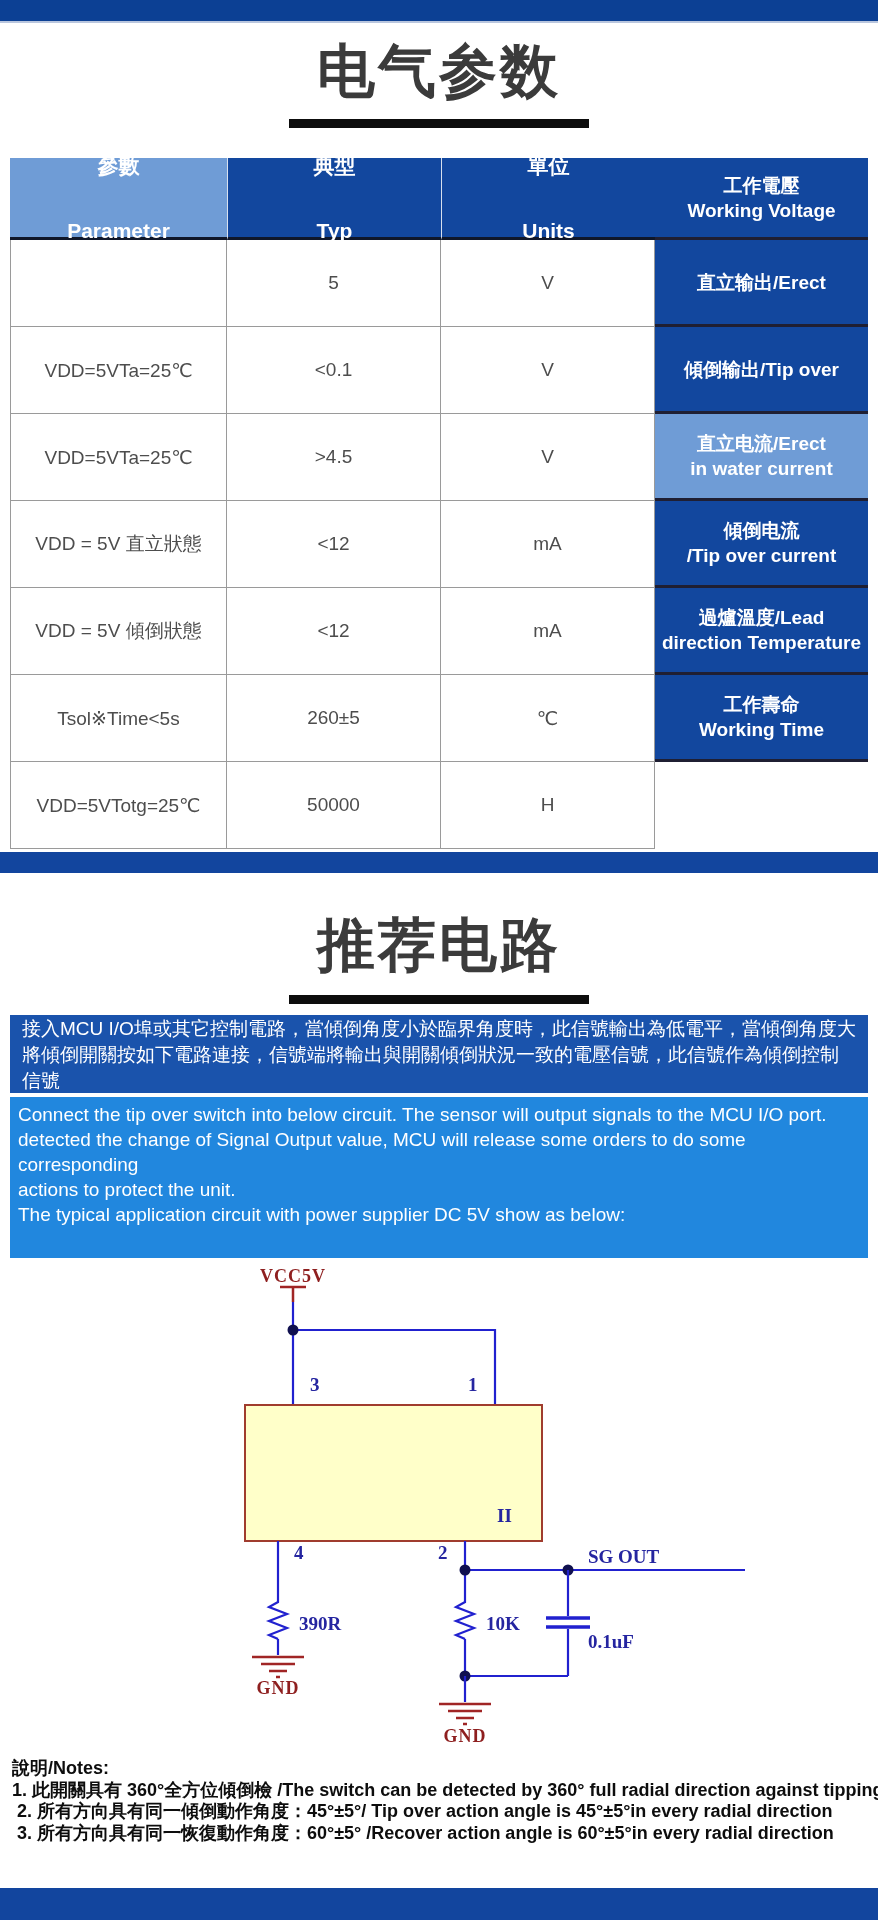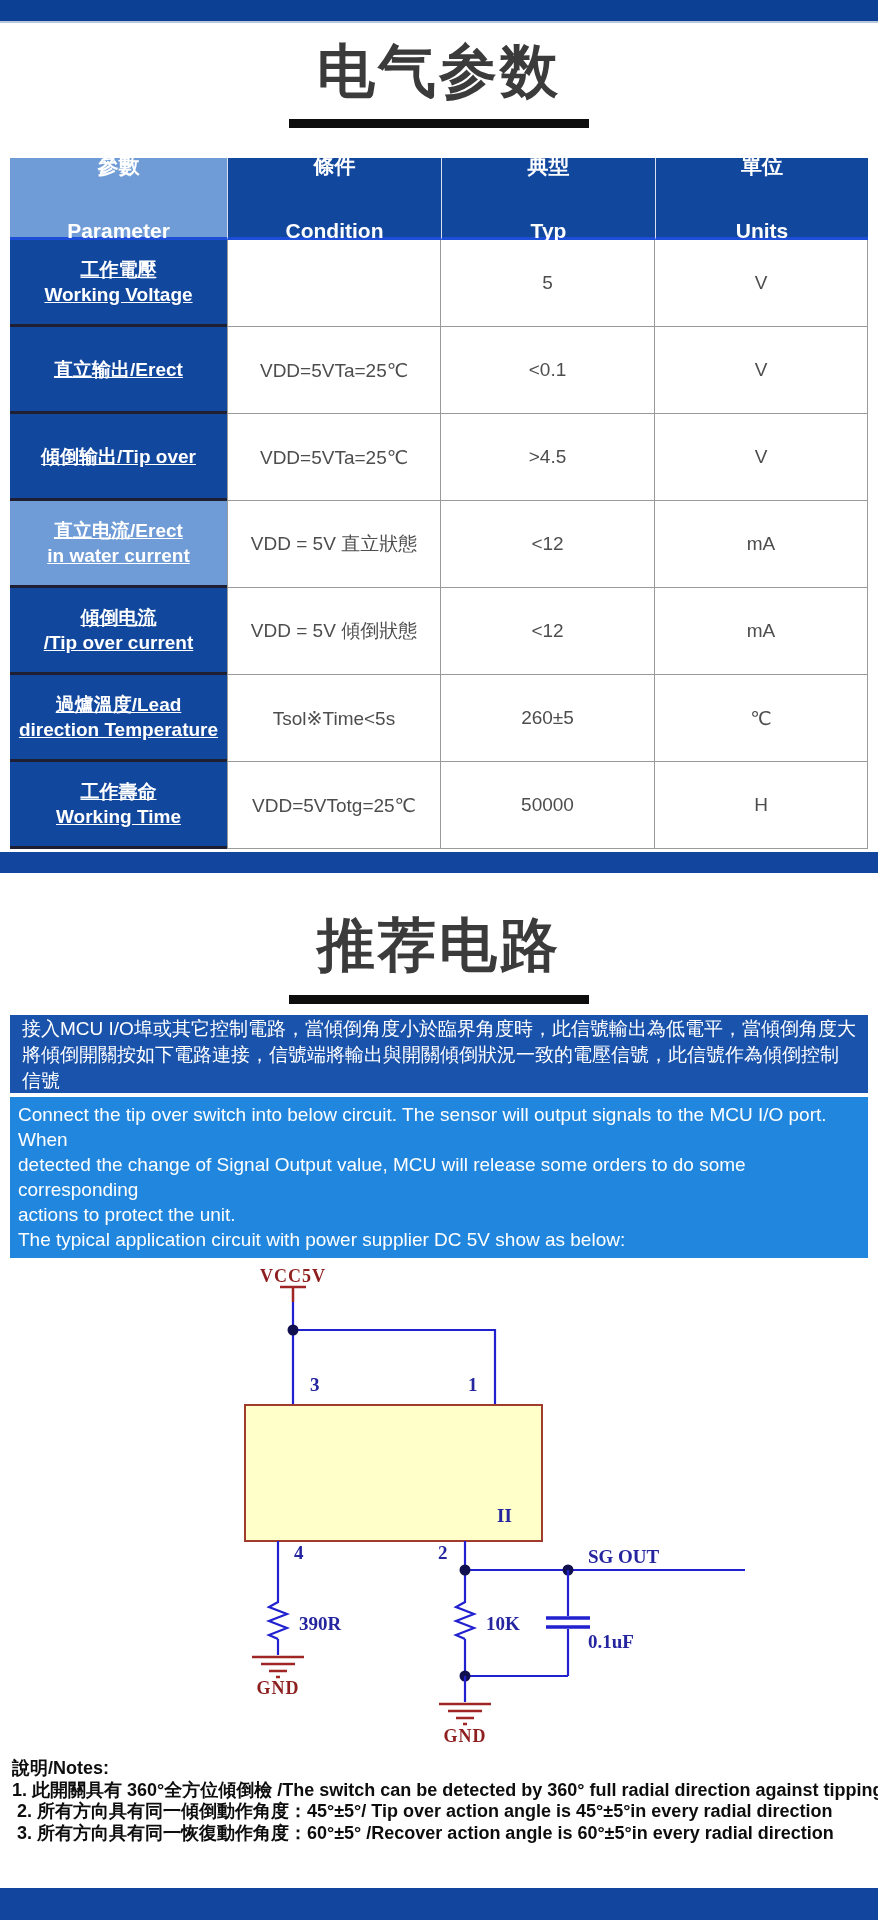--- a/index.html
+++ b/index.html
@@ -22,23 +22,23 @@
   .ul-1{top:119px;}
   .ul-2{top:995px;}
 
   
   .spec-table{
     position:absolute;left:10px;top:158px;width:858px;height:691px;
     display:grid;grid-template-columns:217px 214px 214px 213px;
     grid-template-rows:82px repeat(7,87px);
   }
   .cell{display:flex;flex-direction:column;justify-content:center;align-items:center;text-align:center;}
-  .hcell{background:#12479e;color:#ffffff;font-weight:700;font-size:21px;line-height:27px;border-left:1px solid #d8e0ee;border-bottom:3px solid #1d4ed8;gap:38px;}
+  .hcell{background:#12479e;color:#ffffff;font-weight:700;font-size:21px;line-height:27px;border-left:1px solid #d8e0ee;border-bottom:3px solid #0f172a;gap:38px;}
   .hcell-first{background:#6f9cd6;border-left:none;}
-  .pcell{background:#12479e;color:#ffffff;font-weight:700;font-size:19px;line-height:25px;border-bottom:3px solid #1f1f33;padding:0 6px;text-decoration:underline;}
+  .pcell{background:#12479e;color:#ffffff;font-weight:700;font-size:19px;line-height:25px;border-bottom:3px solid #1f1f33;padding:0 6px;}
   .pcell.light{background:#6f9cd6;}
   .vcell{background:#ffffff;color:#4d4d4d;font-size:19px;border-right:1px solid #9a9a9a;border-bottom:1px solid #9a9a9a;border-left:1px solid #9a9a9a;}
   .vcell + .vcell{border-left:none;}
 
   
   .info-block{position:absolute;left:10px;width:858px;color:#ffffff;box-sizing:border-box;}
   .info-zh{top:1015px;height:78px;background:#1a53ac;font-size:19px;line-height:26px;padding:1px 12px;}
   .info-en{top:1097px;height:161px;background:#2187de;font-size:19px;line-height:25px;padding:5px 8px;}
 
   
@@ -63,24 +63,20 @@
   <div class="section-title title-1">电气参数</div>
   <div class="title-underline ul-1"></div>
 
   <div class="spec-table">
 
     <div class="cell hcell hcell-first">
       <span>參數</span>
       <span>Parameter</span>
     </div>
     <div class="cell hcell">
-      <span>條件</span>
-      <span>Condition</span>
-    </div>
-    <div class="cell hcell">
       <span>典型</span>
       <span>Typ</span>
     </div>
     <div class="cell hcell">
       <span>單位</span>
       <span>Units</span>
     </div>
 
     <div class="cell pcell">
       <span>工作電壓</span>
@@ -143,21 +139,20 @@
   <div class="title-underline ul-2"></div>
 
   <div class="info-block info-zh">
     <div>接入MCU I/O埠或其它控制電路，當傾倒角度小於臨界角度時，此信號輸出為低電平，當傾倒角度大</div>
     <div>將傾倒開關按如下電路連接，信號端將輸出與開關傾倒狀況一致的電壓信號，此信號作為傾倒控制信號</div>
     <div>於臨界角度時，此信號輸出為高電平，具體參數如下表所示</div>
   </div>
 
   <div class="info-block info-en">
     <div>Connect the tip over switch into below circuit. The sensor will output signals to the MCU I/O port.</div>
-    <div>When</div>
     <div>detected the change of Signal Output value, MCU will release some orders to do some</div>
     <div>corresponding</div>
     <div>actions to protect the unit.</div>
     <div>The typical application circuit with power supplier DC 5V show as below:</div>
   </div>
 
   <svg class="circuit" viewBox="0 0 878 502" xmlns="http://www.w3.org/2000/svg">
 
     <text class="rlbl" x="293" y="24" text-anchor="middle">VCC5V</text>
     <path class="redline" d="M280,29 H306 M293,29 V44"></path>

